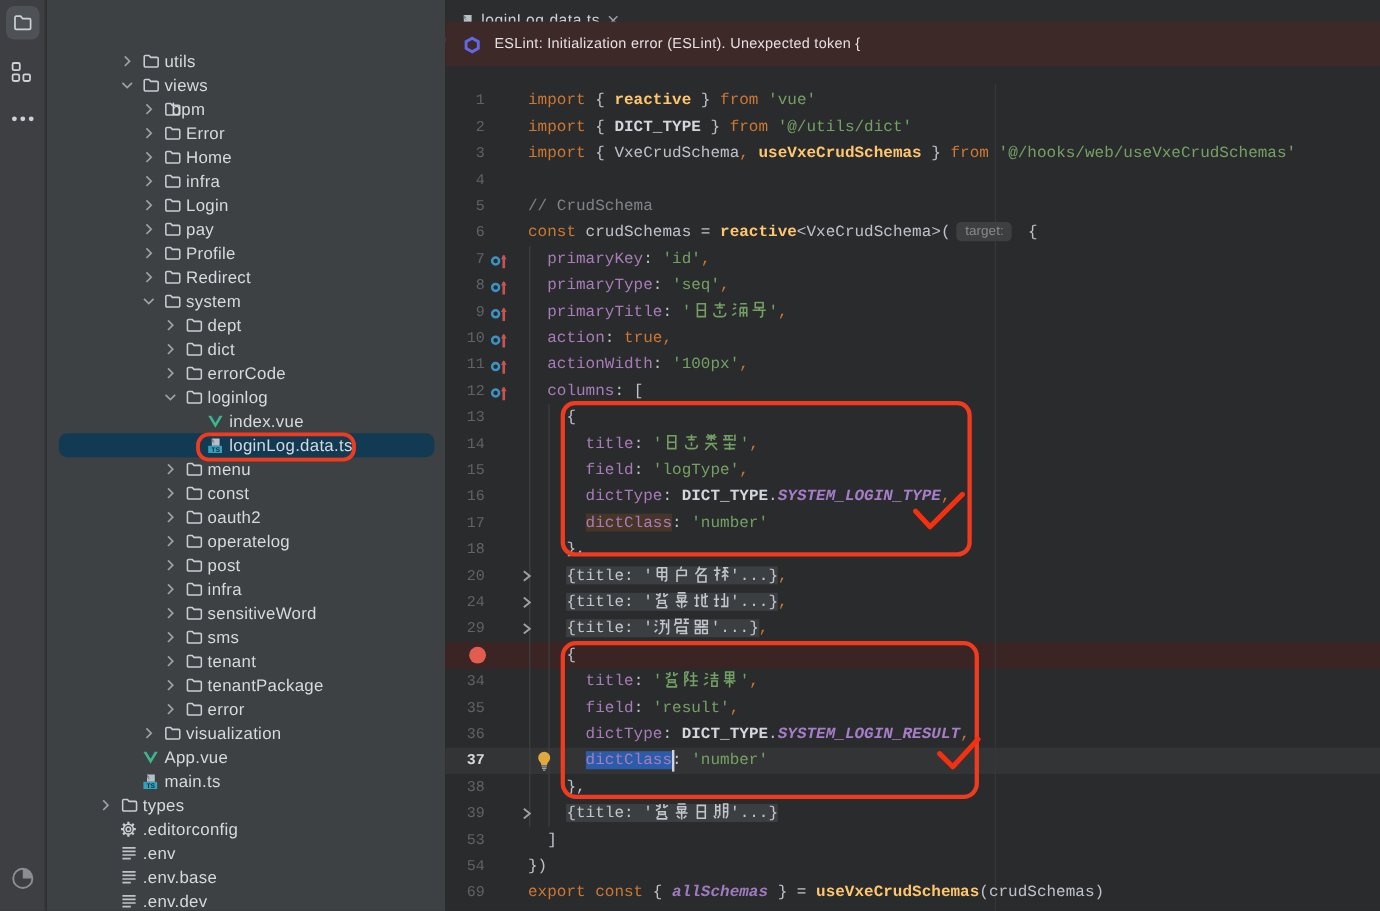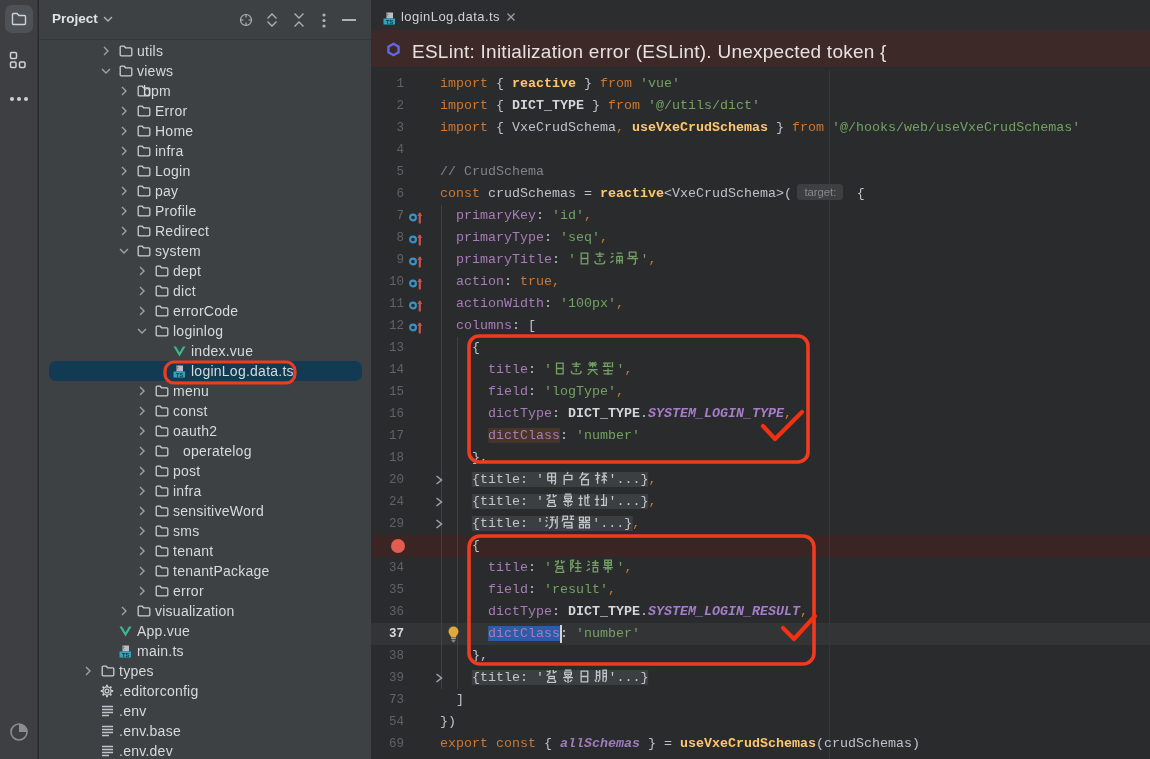--- a/index.html
+++ b/index.html
@@ -1,21 +1,21 @@
 <!DOCTYPE html>
 <html><head><meta charset="utf-8"><style>
 * {margin:0;padding:0;box-sizing:border-box}
 html,body {width:1150px;height:759px;overflow:hidden;background:#2A2B2C;font-family:"Liberation Sans",sans-serif}
 .abs {position:absolute}
 #strip {position:absolute;left:0;top:0;width:38px;height:759px;background:#3D3F42;border-right:1px solid #323436}
 #panel {position:absolute;left:39px;top:0;width:332px;height:759px;background:#3E4143}
 #phead {position:absolute;left:0;top:0;width:332px;height:40px;border-bottom:1px solid #35383A}
 #editor {position:absolute;left:371px;top:0;width:779px;height:759px;background:#2A2B2C}
 #tabbar {position:absolute;left:0;top:0;width:779px;height:33px;background:#2C2D2F}
-#banner {position:absolute;left:0;top:30px;width:779px;height:37px;background:#3E2929;color:#E6E0E0;font-size:19px;letter-spacing:0.25px}
+#banner {position:absolute;left:0;top:18px;width:779px;height:37px;background:#3E2929;color:#E6E0E0;font-size:12px;letter-spacing:0.25px}
 .ln {position:absolute;left:0;width:33px;text-align:right;height:22px;line-height:22px;font-family:"Liberation Mono",monospace;font-size:12.5px;color:#5F6368}
 .cl {position:absolute;left:69px;height:22px;line-height:22px;white-space:pre;font-family:"Liberation Mono",monospace;font-size:13px;color:#BDC2CA;transform:scaleX(1.0256);transform-origin:0 50%}
 .rowhl {position:absolute;left:0;width:779px;height:22px}
 .ig {position:absolute;width:1px;background:#3E4042}
 .gi {position:absolute;left:37px}
 .fold-ar {position:absolute;left:64px}
 .bulb {position:absolute;left:75px}
 .bpdot {position:absolute;left:20px;width:14px;height:14px;border-radius:50%;background:#E25D50}
 .kw {color:#CC7832} .st {color:#74A163} .pr {color:#A77CB8} .wh {color:#BDC2CA}
 .cm {color:#7F8389} .cb {color:#D2D6DD;font-weight:700} .fn {color:#FFC66D;font-weight:700}
@@ -43,42 +43,20 @@
       <circle cx="3" cy="3" r="2" fill="#CED2D8"></circle>
       <circle cx="10" cy="3" r="2" fill="#CED2D8"></circle>
       <circle cx="17" cy="3" r="2" fill="#CED2D8"></circle>
     </svg>
   <svg class="abs" style="left:9px;top:722px" width="20" height="20" viewBox="0 0 20 20">
       <circle cx="10" cy="10" r="8" fill="none" stroke="#8A8E93" stroke-width="1.6"></circle>
       <path d="M10 10V1.7A8.3 8.3 0 0 1 18.3 10z" fill="#8A8E93"></path>
     </svg>
 </div>
 <div id="panel">
-  <div id="phead">
-    <span style="position:absolute;left:13px;top:11px;font-size:13.5px;font-weight:700;color:#DFE2E6">Project</span>
-    <svg class="abs" style="left:64px;top:16px" width="10" height="7" viewBox="0 0 10 7">
-        <path d="M1 1l4 4 4-4" stroke="#AEB2B8" stroke-width="1.4" fill="none"></path>
-      </svg>
-    <svg class="abs" style="left:200px;top:13px" width="14" height="14" viewBox="0 0 14 14" fill="none" stroke="#AEB2B8" stroke-width="1.2">
-        <circle cx="7" cy="7" r="5.5"></circle>
-        <path d="M7 1.5v3M7 9.5v3M1.5 7h3M9.5 7h3"></path>
-      </svg>
-    <svg class="abs" style="left:227px;top:12px" width="12" height="16" viewBox="0 0 12 16" fill="none" stroke="#AEB2B8" stroke-width="1.3">
-        <path d="M1.5 6.5L6 2l4.5 4.5M1.5 9.5L6 14l4.5-4.5"></path>
-      </svg>
-    <svg class="abs" style="left:254px;top:12px" width="12" height="16" viewBox="0 0 12 16" fill="none" stroke="#AEB2B8" stroke-width="1.3">
-        <path d="M1.5 1.5L6 6l4.5-4.5M1.5 14.5L6 10l4.5 4.5"></path>
-      </svg>
-    <svg class="abs" style="left:283px;top:13px" width="4" height="15" viewBox="0 0 4 15">
-        <circle cx="2" cy="2" r="1.6" fill="#AEB2B8"></circle>
-        <circle cx="2" cy="7.5" r="1.6" fill="#AEB2B8"></circle>
-        <circle cx="2" cy="13" r="1.6" fill="#AEB2B8"></circle>
-      </svg>
-    <div class="abs" style="left:303px;top:19px;width:14px;height:1.6px;background:#AEB2B8"></div>
-  </div>
   <div style="position:absolute;left:0;top:0;width:332px;height:759px">
       <div class="treesel"></div>
 <svg class="abs" style="left:63px;top:46px" width="8" height="10" viewBox="0 0 8 10">
         <path d="M2 1l4 4-4 4" stroke="#9DA1A8" stroke-width="1.4" fill="none"></path>
       </svg>
 <svg class="abs" style="left:80px;top:45px" width="14" height="12" viewBox="0 0 14 12">
         <path d="M1.2 2.2c0-.6.4-1 1-1h3l1.4 1.6h5.2c.6 0 1 .4 1 1v6c0 .6-.4 1-1 1H2.2c-.6 0-1-.4-1-1z" fill="none" stroke="#C9CDD3" stroke-width="1.3"></path>
       </svg>
 <div class="trow" style="left:98px;top:41px">utils</div>
 <svg class="abs" style="left:62px;top:67px" width="10" height="8" viewBox="0 0 10 8">
@@ -212,21 +190,21 @@
 <svg class="abs" style="left:116px;top:425px" width="14" height="12" viewBox="0 0 14 12">
         <path d="M1.2 2.2c0-.6.4-1 1-1h3l1.4 1.6h5.2c.6 0 1 .4 1 1v6c0 .6-.4 1-1 1H2.2c-.6 0-1-.4-1-1z" fill="none" stroke="#C9CDD3" stroke-width="1.3"></path>
       </svg>
 <div class="trow" style="left:134px;top:421px">oauth2</div>
 <svg class="abs" style="left:99px;top:446px" width="8" height="10" viewBox="0 0 8 10">
         <path d="M2 1l4 4-4 4" stroke="#9DA1A8" stroke-width="1.4" fill="none"></path>
       </svg>
 <svg class="abs" style="left:116px;top:445px" width="14" height="12" viewBox="0 0 14 12">
         <path d="M1.2 2.2c0-.6.4-1 1-1h3l1.4 1.6h5.2c.6 0 1 .4 1 1v6c0 .6-.4 1-1 1H2.2c-.6 0-1-.4-1-1z" fill="none" stroke="#C9CDD3" stroke-width="1.3"></path>
       </svg>
-<div class="trow" style="left:144px;top:441px">operatelog</div>
+<div class="trow" style="left:134px;top:441px">operatelog</div>
 <svg class="abs" style="left:99px;top:466px" width="8" height="10" viewBox="0 0 8 10">
         <path d="M2 1l4 4-4 4" stroke="#9DA1A8" stroke-width="1.4" fill="none"></path>
       </svg>
 <svg class="abs" style="left:116px;top:465px" width="14" height="12" viewBox="0 0 14 12">
         <path d="M1.2 2.2c0-.6.4-1 1-1h3l1.4 1.6h5.2c.6 0 1 .4 1 1v6c0 .6-.4 1-1 1H2.2c-.6 0-1-.4-1-1z" fill="none" stroke="#C9CDD3" stroke-width="1.3"></path>
       </svg>
 <div class="trow" style="left:134px;top:461px">post</div>
 <svg class="abs" style="left:99px;top:486px" width="8" height="10" viewBox="0 0 8 10">
         <path d="M2 1l4 4-4 4" stroke="#9DA1A8" stroke-width="1.4" fill="none"></path>
       </svg>
@@ -595,21 +573,21 @@
             <path d="M2.5 3h3"></path>
             <path d="M2.5 6h3"></path>
             <path d="M1 10l1.5 2"></path>
             <path d="M5 10l-1 2"></path>
             <path d="M8 1h4"></path>
             <path d="M8.5 1v11"></path>
             <path d="M11.5 1v8c0 2-.5 2.5-1.5 3"></path>
             <path d="M8.5 4h3"></path>
             <path d="M8.5 7h3"></path>
           </svg><span class="fold">'...}</span></span></div>
-<div class="ln" style="top:689px">73</div>
+<div class="ln" style="top:689px">53</div>
 <div class="cl" style="top:689px">  <span class="wh">]</span></div>
 <div class="ln" style="top:711px">54</div>
 <div class="cl" style="top:711px"><span class="wh">})</span></div>
 <div class="ln" style="top:733px">69</div>
 <div class="cl" style="top:733px"><span class="kw">export const</span><span class="wh"> { </span><span class="alls">allSchemas</span><span class="wh"> } = </span><span class="fn">useVxeCrudSchemas</span><span class="wh">(crudSchemas)</span></div>
 <div style="position:absolute;left:189px;top:625px;width:1.6px;height:18px;background:#D0D4D9"></div>
 <svg class="gi" style="top:208px" width="17" height="17" viewBox="0 0 17 17">
 <circle cx="5" cy="9.5" r="2.9" fill="none" stroke="#3B93C5" stroke-width="2.1"></circle>
 <circle cx="5" cy="9.5" r="0.9" fill="#2A2B2C"></circle>
 <path d="M11.8 15.5V5" stroke="#C75450" stroke-width="2.2" fill="none"></path>

